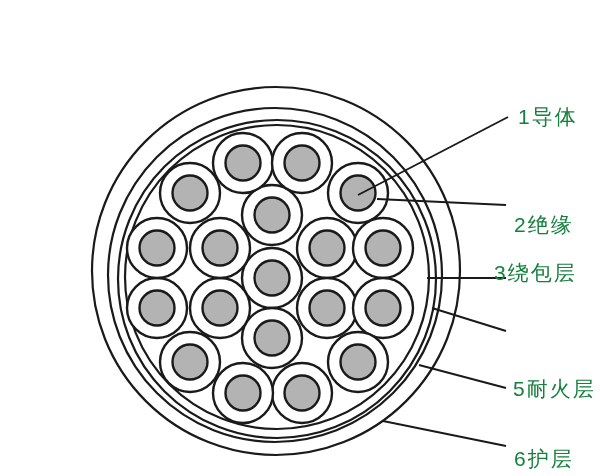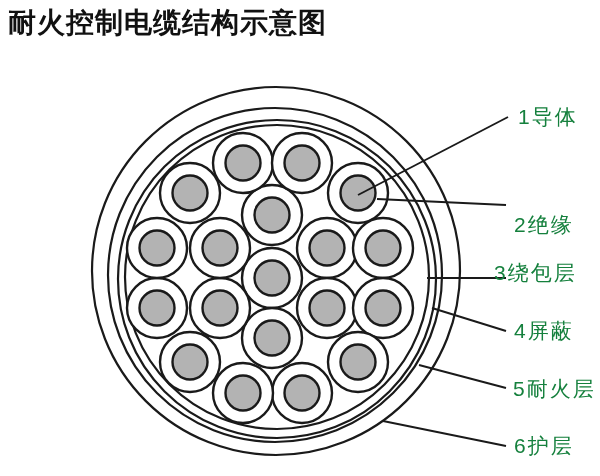--- a/index.html
+++ b/index.html
@@ -27,21 +27,20 @@
     color:#15803d;
     white-space:nowrap;
     line-height:22px;
   }
 </style>
 </head>
 <body>
 
 <div class="stage">
 
-  <div class="title">耐火控制电缆结构示意图</div>
 
   <svg class="diagram-svg" width="600" height="476" viewBox="0 0 600 476">
 
     <g fill="none" stroke="#1a1a1a" stroke-width="2.2">
       <circle cx="276" cy="271" r="184" stroke="#1a1a1a"></circle>
       <circle cx="275" cy="275" r="167" stroke="#1a1a1a"></circle>
       <circle cx="277" cy="279" r="159" stroke="#1a1a1a"></circle>
       <circle cx="277" cy="277" r="152" stroke="#1a1a1a"></circle>
     </g>
 
@@ -92,17 +91,16 @@
         <line x1="427" y1="278" x2="506" y2="278" stroke="#1a1a1a" stroke-width="1.9"></line>
         <line x1="432" y1="308" x2="506" y2="331" stroke="#1a1a1a" stroke-width="1.9"></line>
         <line x1="419" y1="365" x2="506" y2="388" stroke="#1a1a1a" stroke-width="1.9"></line>
         <line x1="383" y1="421" x2="506" y2="446" stroke="#1a1a1a" stroke-width="1.9"></line>
       </g>
   </svg>
 
   <div class="callout-label" style="left: 518px; top: 106px;">1导体</div>
   <div class="callout-label" style="left: 514px; top: 200px; margin-top: 14px;">2绝缘</div>
   <div class="callout-label" style="left: 494px; top: 262px;">3绕包层</div>
-  <div class="callout-label" style="left: 514px; top: 320px;">4屏蔽</div>
   <div class="callout-label" style="left: 513px; top: 378px;">5耐火层</div>
-  <div class="callout-label" style="left: 514px; top: 435px;">6护层</div>
+  <div class="callout-label" style="left: 514px; top: 448px;">6护层</div>
 
 </div>
 
 </body></html>

